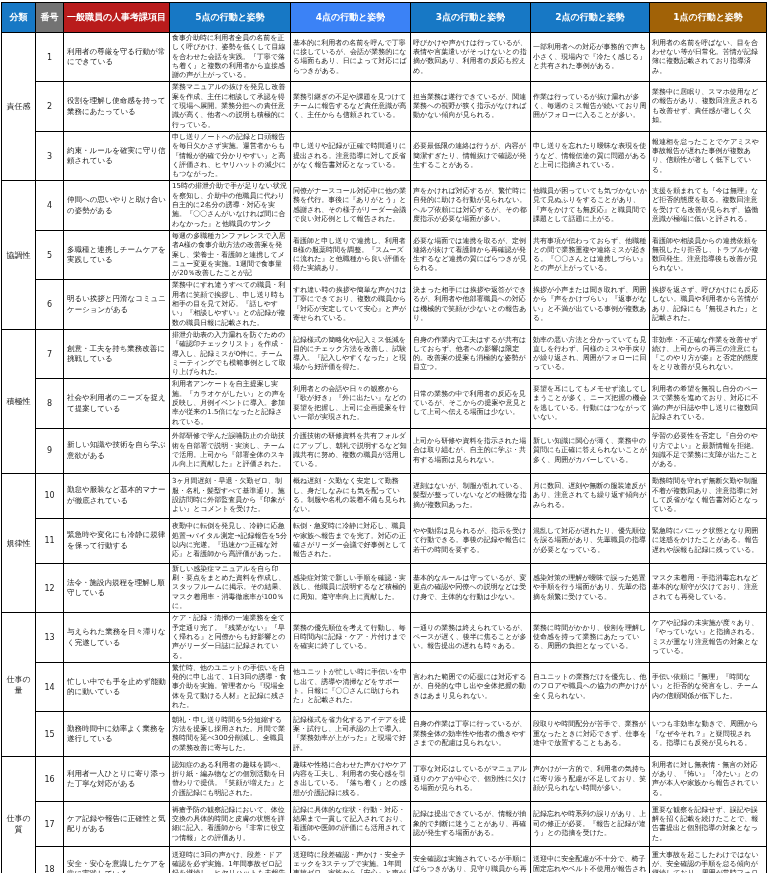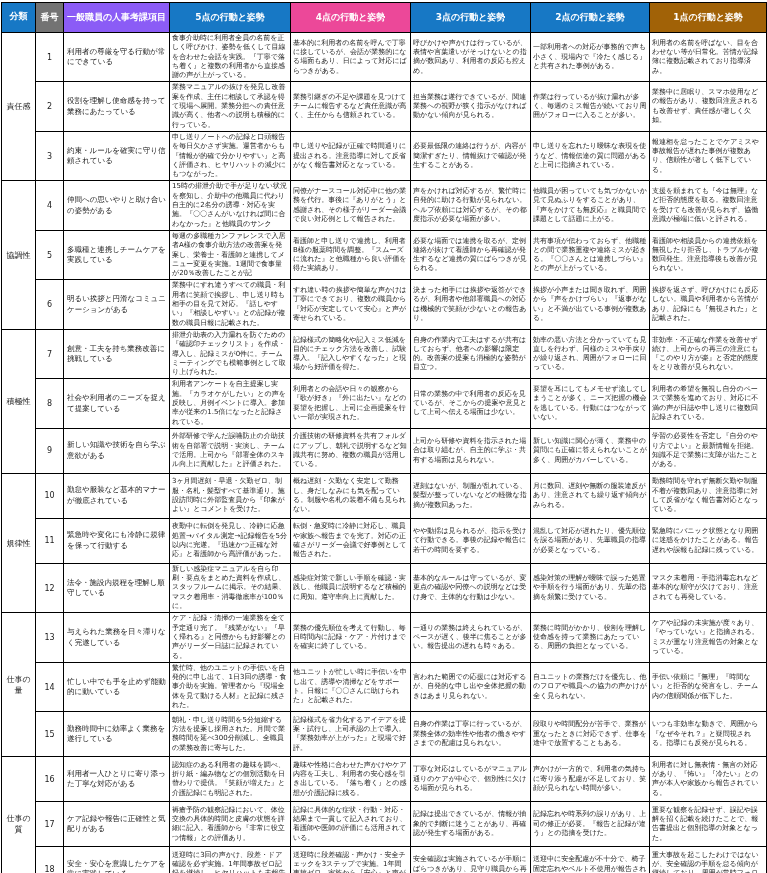--- a/index.html
+++ b/index.html
@@ -62,25 +62,25 @@
         <col style="width:28px">
         <col style="width:106px">
       <col style="width:121px">
         <col style="width:120px">
         <col style="width:120px">
       <col style="width:119px">
         <col style="width:117px">
     </colgroup>
     <thead>
       <tr id="header-row">
-          <th style="background: rgb(23, 120, 197); color: rgb(255, 255, 255); font-family: Liberation Mono, monospace;">分類</th>
+          <th style="background: rgb(23, 120, 197); color: rgb(255, 255, 255);">分類</th>
           <th style="background: #737373; color: rgb(255, 255, 255);">番号</th>
-          <th style="background: #8b5cf6; color: rgb(255, 255, 255); margin-left: 32px;">一般職員の人事考課項目</th>
+          <th style="background: #b91c1c; color: rgb(255, 255, 255); margin-left: 32px;">一般職員の人事考課項目</th>
           <th style="background: rgb(23, 120, 197); color: rgb(255, 255, 255);">5点の行動と姿勢</th>
-          <th style="background: #ec4899; color: rgb(255, 255, 255);">4点の行動と姿勢</th>
+          <th style="background: #3b82f6; color: rgb(255, 255, 255);">4点の行動と姿勢</th>
           <th style="background: rgb(23, 120, 197); color: rgb(255, 255, 255);">3点の行動と姿勢</th>
           <th style="background: rgb(23, 120, 197); color: rgb(255, 255, 255); margin-top: 13px;">2点の行動と姿勢</th>
           <th style="background: #a16207; color: rgb(255, 255, 255); margin-top: 34px;">1点の行動と姿勢</th>
         </tr>
     </thead>
     <tbody id="table-body">
         <tr>
           <td class="cat" rowspan="3">責任感</td>
           <td class="num">1</td>
           <td class="item">利用者の尊厳を守る行動が常にできている</td>

